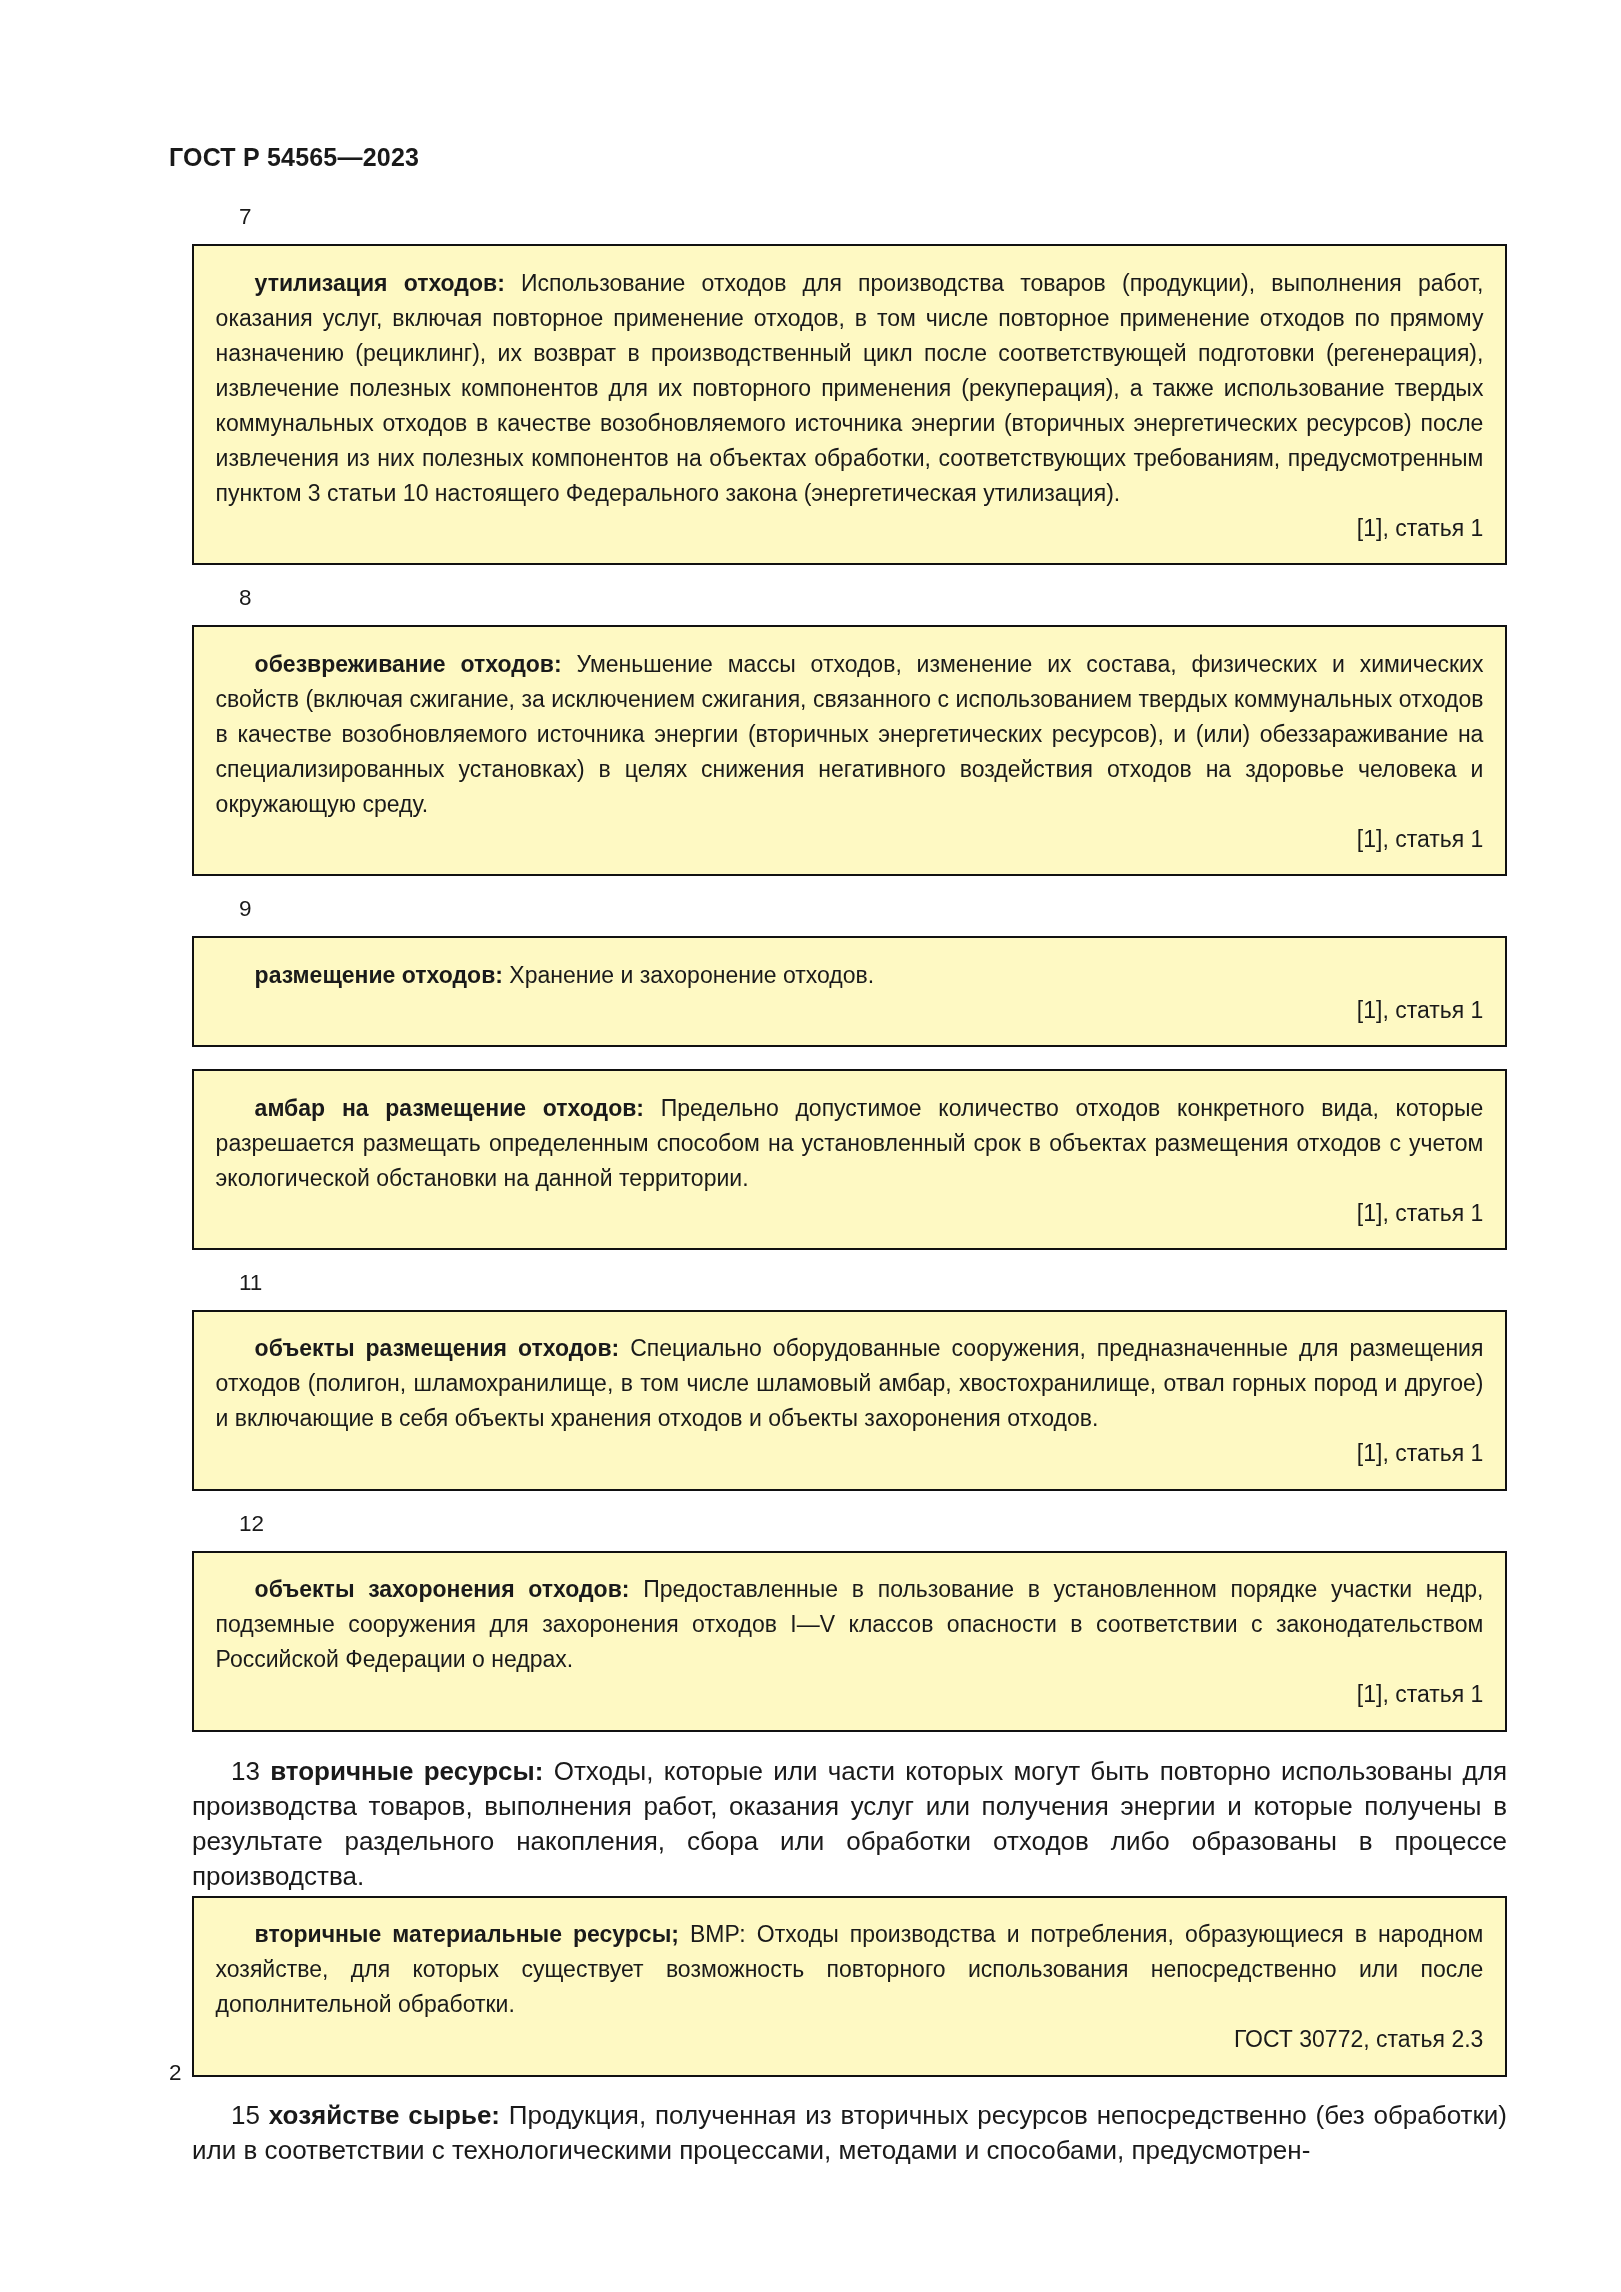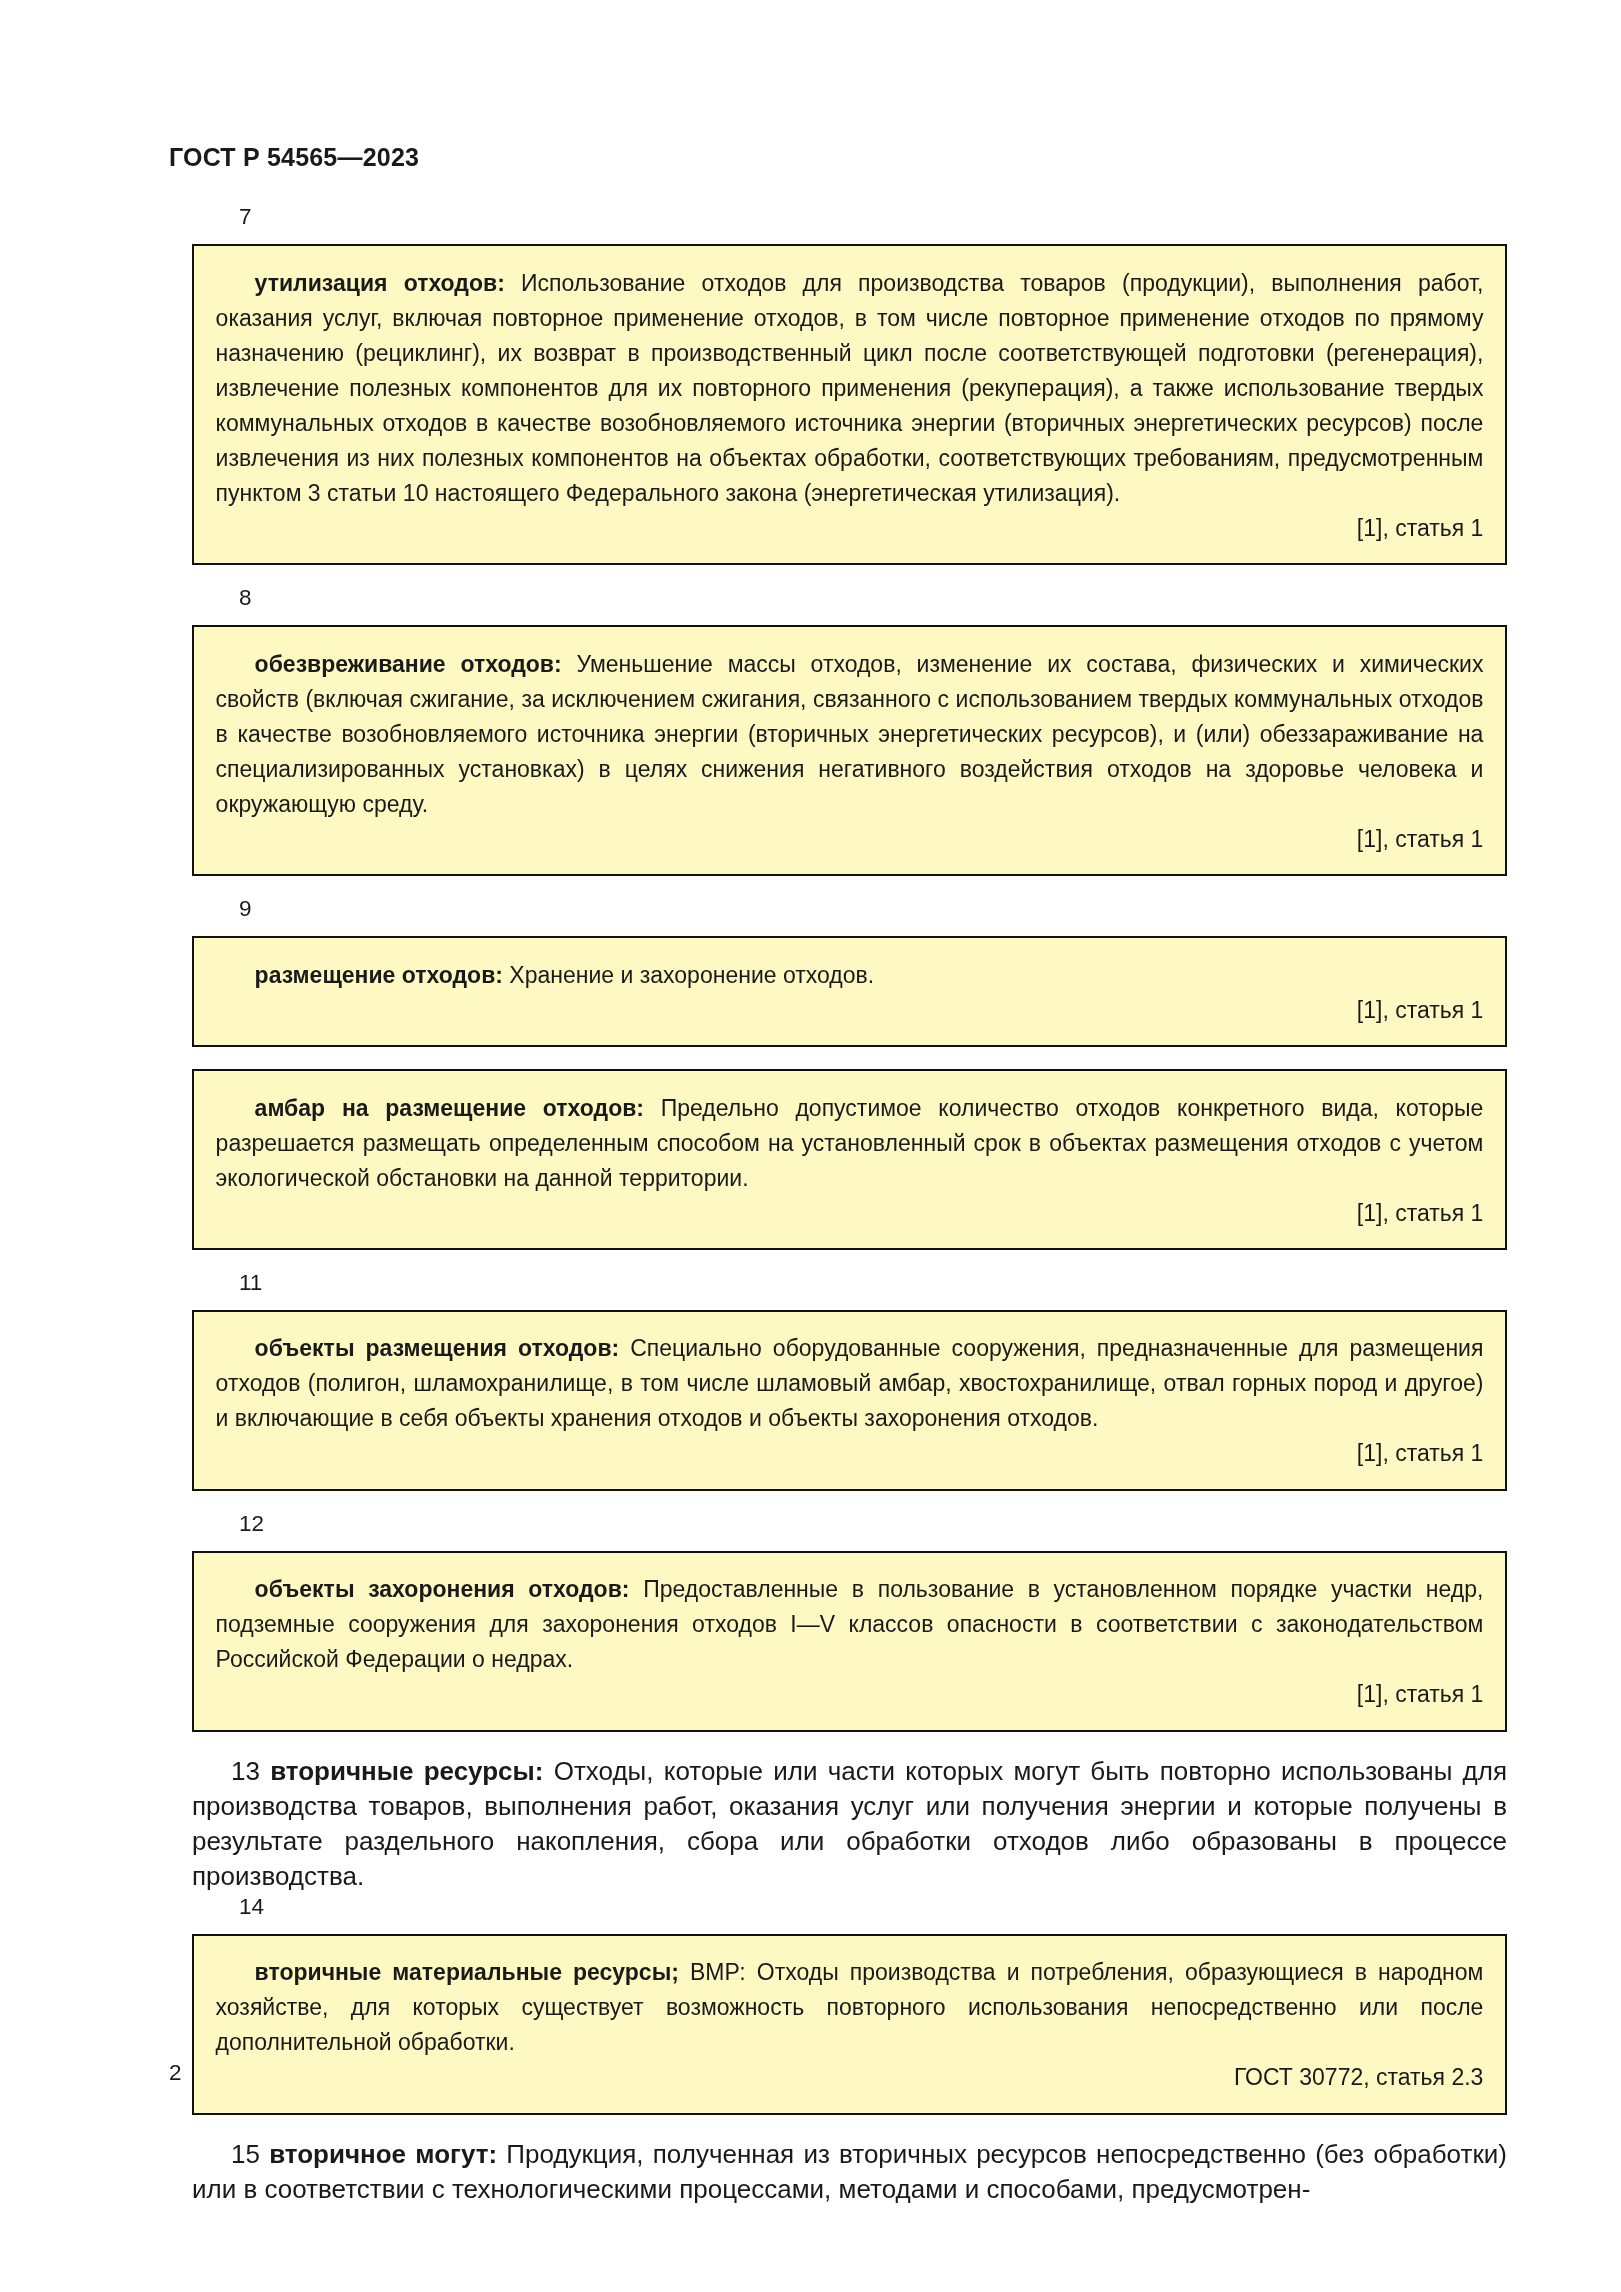--- a/index.html
+++ b/index.html
@@ -154,26 +154,25 @@
     </div>
 
     <div class="entry-num">12</div>
     <div class="term-box">
       <p class="term-p"><span class="tname">объекты захоронения отходов:</span><span> Предоставленные в пользование в установленном порядке участки недр, подземные сооружения для захоронения отходов I—V классов опасности в соответствии с законодательством Российской Федерации о недрах.</span></p>
       <p class="src-ref">[1], статья 1</p>
     </div>
 
     <p class="plain-term"><span class="tnum">13</span><span class="tname">&nbsp;<span>вторичные ресурсы:</span></span><span> Отходы, которые или части которых могут быть повторно использованы для производства товаров, выполнения работ, оказания услуг или получения энергии и которые получены в результате раздельного накопления, сбора или обработки отходов либо образованы в процессе производства.</span></p>
 
-    <div class="entry-num">14</div>
     <div class="term-box">
       <p class="term-p"><span class="tname">вторичные материальные ресурсы;</span><span> ВМР:</span><span> Отходы производства и потребления, образующиеся в народном хозяйстве, для которых существует возможность повторного использования непосредственно или после дополнительной обработки.</span></p>
       <p class="src-ref">ГОСТ 30772, статья 2.3</p>
     </div>
 
-    <p class="plain-term tail-entry"><span class="tnum">15</span><span class="tname">&nbsp;<span>вторичное могут:</span></span><span> Продукция, полученная из вторичных ресурсов непосредственно (без обработки) или в соответствии с технологическими процессами, методами и способами, предусмотрен-</span></p>
+    <p class="plain-term tail-entry"><span class="tnum">15</span><span class="tname">&nbsp;<span>хозяйстве сырье:</span></span><span> Продукция, полученная из вторичных ресурсов непосредственно (без обработки) или в соответствии с технологическими процессами, методами и способами, предусмотрен-</span></p>
 
   </div>
 
   <div class="page-number">2</div>
 
 </div>
 
 
 </body></html>

